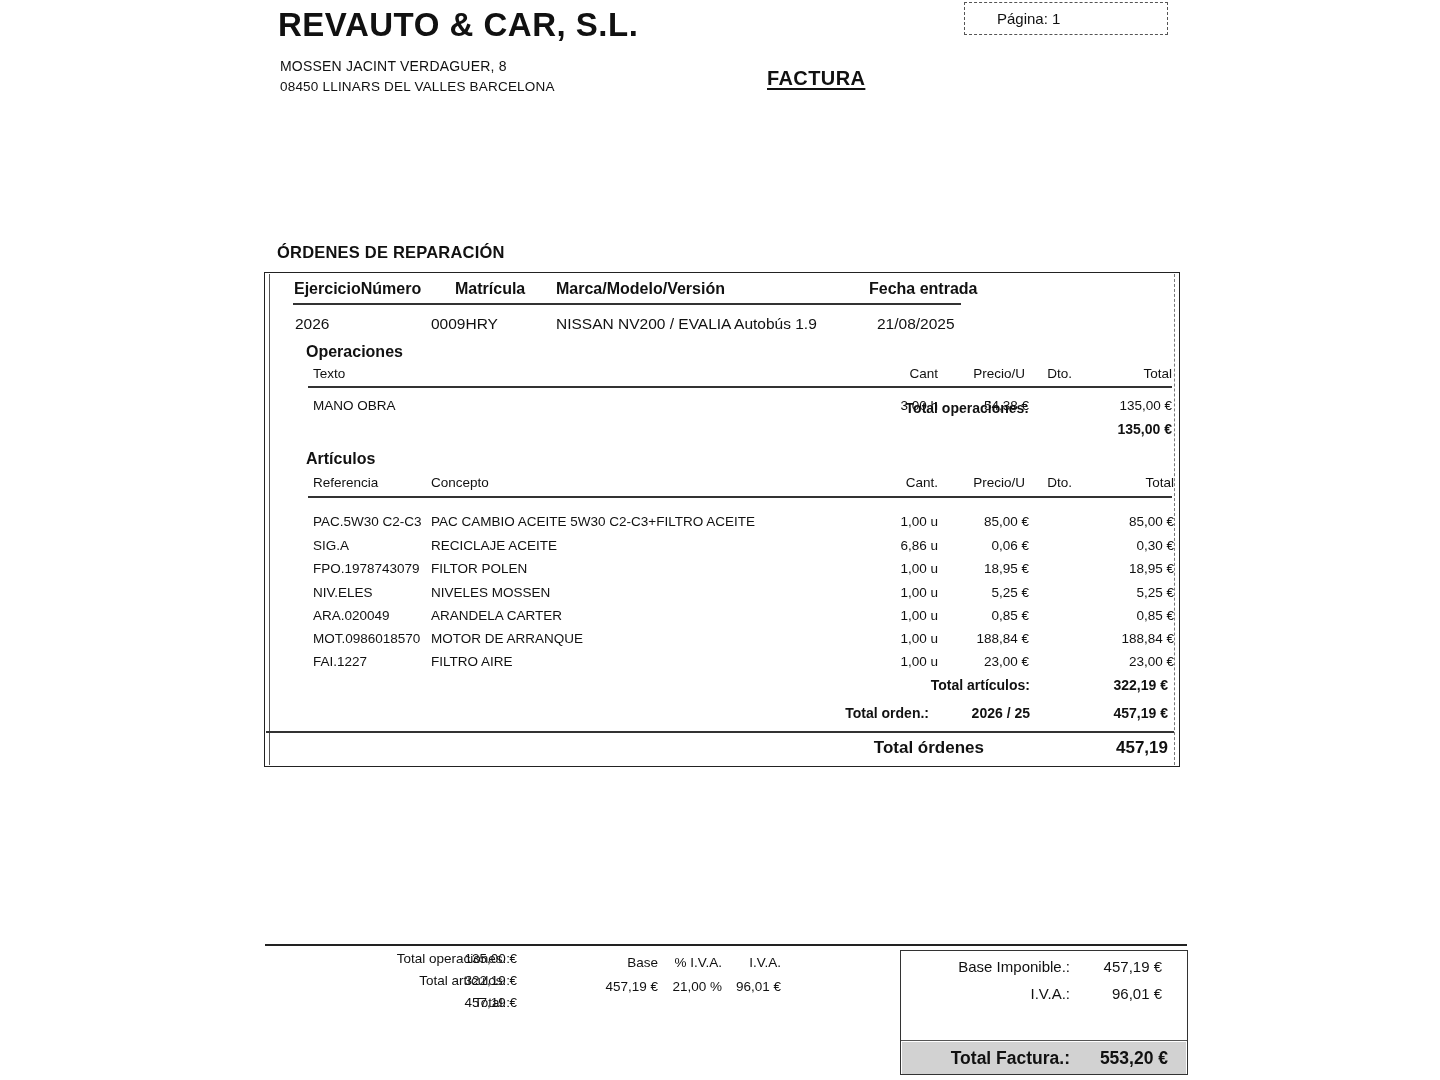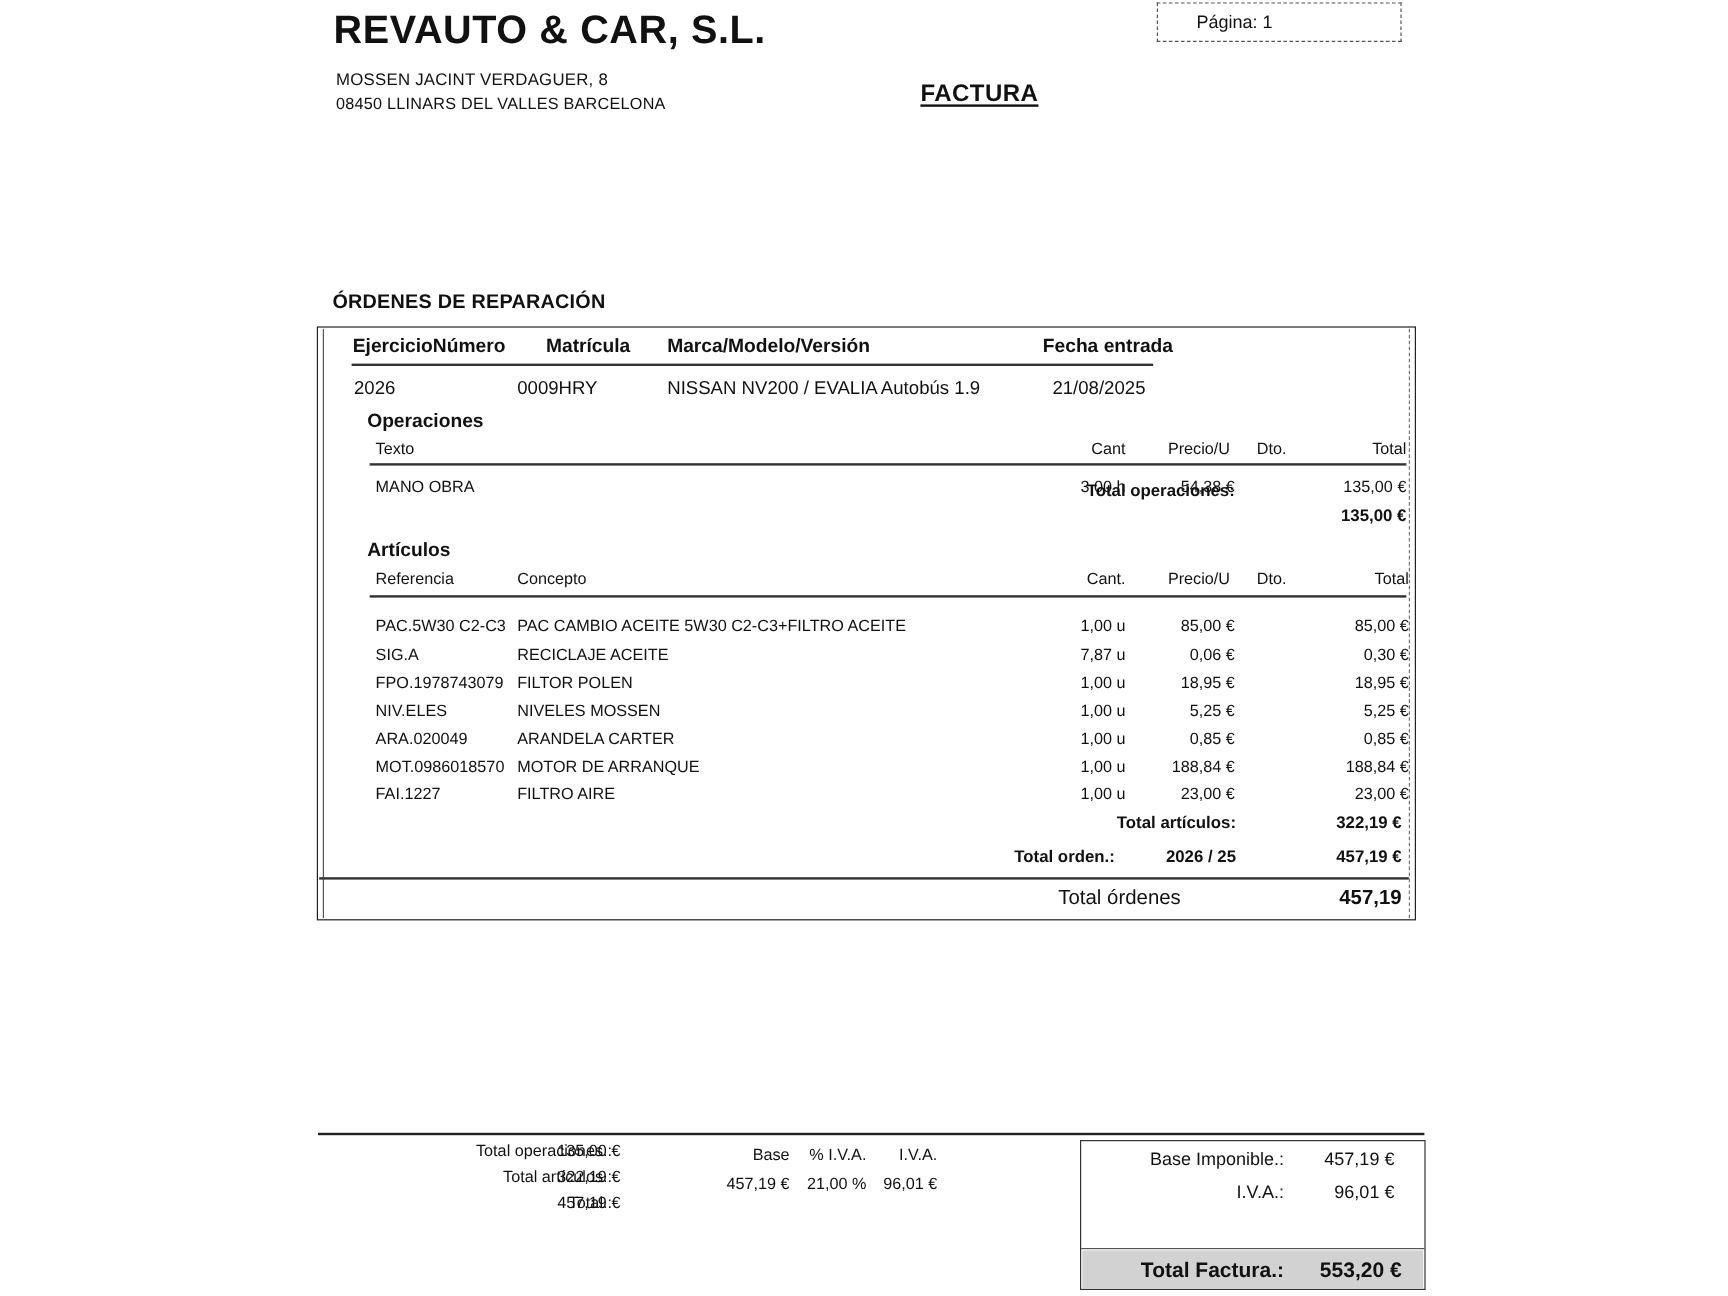--- a/index.html
+++ b/index.html
@@ -242,21 +242,21 @@
   <div>
     <div class="t row" style="left:313px; top:514px;">PAC.5W30 C2-C3</div>
     <div class="t row" style="left:431px; top:514px;">PAC CAMBIO ACEITE 5W30 C2-C3+FILTRO ACEITE</div>
     <div class="t row r" style="left:838px; top:514px; width:100px;">1,00 u</div>
     <div class="t row r" style="left:925px; top:514px; width:104px;">85,00 €</div>
     <div class="t row r" style="left:1000px; top:514px; width:72px;"></div>
     <div class="t row r" style="left:1070px; top:514px; width:104px;">85,00 €</div>
 
     <div class="t row" style="left:313px; top:538px;">SIG.A</div>
     <div class="t row" style="left:431px; top:538px;">RECICLAJE ACEITE</div>
-    <div class="t row r" style="left:838px; top:538px; width:100px;">7,87 u</div>
+    <div class="t row r" style="left:838px; top:538px; width:100px;">6,86 u</div>
     <div class="t row r" style="left:925px; top:538px; width:104px;">0,06 €</div>
     <div class="t row r" style="left:1000px; top:538px; width:72px;"></div>
     <div class="t row r" style="left:1070px; top:538px; width:104px;">0,30 €</div>
 
     <div class="t row" style="left:313px; top:561px;">FPO.1978743079</div>
     <div class="t row" style="left:431px; top:561px;">FILTOR POLEN</div>
     <div class="t row r" style="left:838px; top:561px; width:100px;">1,00 u</div>
     <div class="t row r" style="left:925px; top:561px; width:104px;">18,95 €</div>
     <div class="t row r" style="left:1000px; top:561px; width:72px;"></div>
     <div class="t row r" style="left:1070px; top:561px; width:104px;">18,95 €</div>
@@ -292,21 +292,21 @@
 
   <div class="t tot r" style="left:870px; top:677px; width:160px;">Total artículos:</div>
   <div class="t tot r" style="left:1064px; top:677px; width:104px;">322,19 €</div>
 
   <div class="t tot r" style="left:800px; top:705px; width:129px;">Total orden.:</div>
   <div class="t tot r" style="left:948px; top:705px; width:82px;">2026 / 25</div>
   <div class="t tot r" style="left:1064px; top:705px; width:104px;">457,19 €</div>
 
   <div class="rule" style="left:266px; top:731px; width:908px; height:1.8px;"></div>
 
-  <div class="t r" style="left:860px; top:738px; width:124px; font-size:17px; font-weight:normal;">Total órdenes</div>
+  <div class="t r" style="left:860px; top:738px; width:124px; font-size:17px; font-weight:bold;">Total órdenes</div>
   <div class="t r" style="left:1000px; top:738px; width:168px; font-size:17px; font-weight:bold;">457,19</div>
 
   <div class="footer-rule"></div>
 
   <div class="ft r" style="left:280px; top:951px; width:230px;">Total operaciones.:</div>
   <div class="ft r" style="left:440px; top:951px; width:77px;">135,00 €</div>
 
   <div class="ft r" style="left:280px; top:973px; width:230px;">Total artículos.:</div>
   <div class="ft r" style="left:440px; top:973px; width:77px;">322,19 €</div>
 

